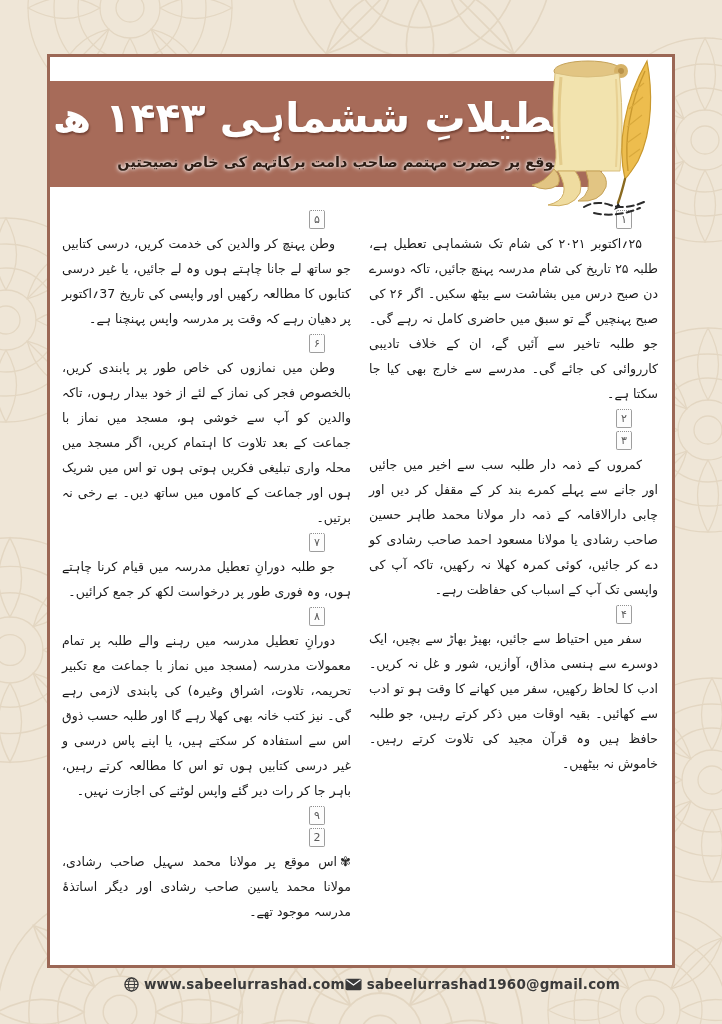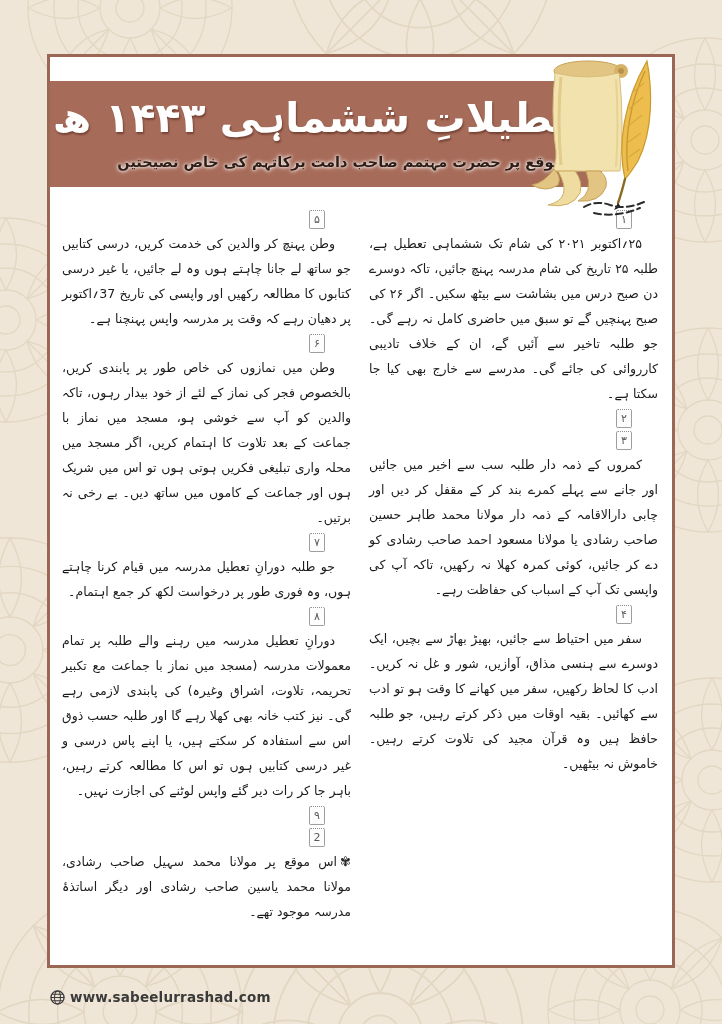--- a/index.html
+++ b/index.html
@@ -82,23 +82,22 @@
     font-size:11px;
     line-height:17px;
     text-align:center;
     background:#FDFDFD;
   }
   .closing { display:block; }
   .flower { color:#2A2A2A; font-size:13px; margin-left:3px; }
 
   .footer {
     position:absolute; left:50px; right:28px; top:976px;
-    display:flex; justify-content:flex-start; align-items:center;
+    display:flex; justify-content:center; align-items:center;
     z-index:2;
-    margin-top:13px;
   }
   .footer .f-item { display:flex; align-items:center; gap:5px; }
   .footer .f-text {
     font-size:13.5px; font-weight:bold; color:#3A3A3A; letter-spacing:.2px;
   }
 </style>
 </head>
 <body>
 
 <svg class="bg-pattern" width="722" height="1024" viewBox="0 0 722 1024">
@@ -181,21 +180,21 @@
     </div>
 
     <div class="col">
       <div class="marker">۵</div>
       <p class="para">وطن پہنچ کر والدین کی خدمت کریں، درسی کتابیں جو ساتھ لے جانا چاہتے ہوں وہ لے جائیں، یا غیر درسی کتابوں کا مطالعہ رکھیں اور واپسی کی تاریخ 37؍اکتوبر پر دھیان رہے کہ وقت پر مدرسہ واپس پہنچنا ہے۔</p>
 
       <div class="marker">۶</div>
       <p class="para">وطن میں نمازوں کی خاص طور پر پابندی کریں، بالخصوص فجر کی نماز کے لئے از خود بیدار رہوں، تاکہ والدین کو آپ سے خوشی ہو، مسجد میں نماز با جماعت کے بعد تلاوت کا اہتمام کریں، اگر مسجد میں محلہ واری تبلیغی فکریں ہوتی ہوں تو اس میں شریک ہوں اور جماعت کے کاموں میں ساتھ دیں۔ بے رخی نہ برتیں۔</p>
 
       <div class="marker">۷</div>
-      <p class="para">جو طلبہ دورانِ تعطیل مدرسہ میں قیام کرنا چاہتے ہوں، وہ فوری طور پر درخواست لکھ کر جمع اہتمام۔</p>
+      <p class="para">جو طلبہ دورانِ تعطیل مدرسہ میں قیام کرنا چاہتے ہوں، وہ فوری طور پر درخواست لکھ کر جمع کرائیں۔</p>
 
       <div class="marker">۸</div>
       <p class="para">دورانِ تعطیل مدرسہ میں رہنے والے طلبہ پر تمام معمولات مدرسہ (مسجد میں نماز با جماعت مع تکبیر تحریمہ، تلاوت، اشراق وغیرہ) کی پابندی لازمی رہے گی۔ نیز کتب خانہ بھی کھلا رہے گا اور طلبہ حسب ذوق اس سے استفادہ کر سکتے ہیں، یا اپنے پاس درسی و غیر درسی کتابیں ہوں تو اس کا مطالعہ کرتے رہیں، باہر جا کر رات دیر گئے واپس لوٹنے کی اجازت نہیں۔</p>
 
       <div class="marker">۹</div>
 
       <div class="marker">2</div>
 
       <p class="para no-indent closing"><span class="flower">✾</span><span>اس موقع پر مولانا محمد سہیل صاحب رشادی، مولانا محمد یاسین صاحب رشادی اور دیگر اساتذۂ مدرسہ موجود تھے۔</span></p>
     </div>
@@ -205,13 +204,20 @@
 
 <div class="footer">
   <div class="f-item">
     <svg width="15" height="15" viewBox="0 0 16 16">
       <circle cx="8" cy="8" r="7" fill="none" stroke="#3A3A3A" stroke-width="1.4"></circle>
       <ellipse cx="8" cy="8" rx="3.2" ry="7" fill="none" stroke="#3A3A3A" stroke-width="1.1"></ellipse>
       <path d="M1 8 H15 M2.2 4.5 H13.8 M2.2 11.5 H13.8" stroke="#3A3A3A" stroke-width="1.1" fill="none"></path>
     </svg>
     <span class="f-text">www.sabeelurrashad.com</span>
   </div>
+  <div class="f-item">
+    <svg width="17" height="13" viewBox="0 0 18 13">
+      <rect x="0.5" y="0.5" width="17" height="12" rx="1.5" fill="#3A3A3A"></rect>
+      <path d="M1.5 1.5 L9 7 L16.5 1.5" fill="none" stroke="#FFFFFF" stroke-width="1.3"></path>
+    </svg>
+    <span class="f-text">sabeelurrashad1960@gmail.com</span>
+  </div>
 </div>
 
 </body></html>

